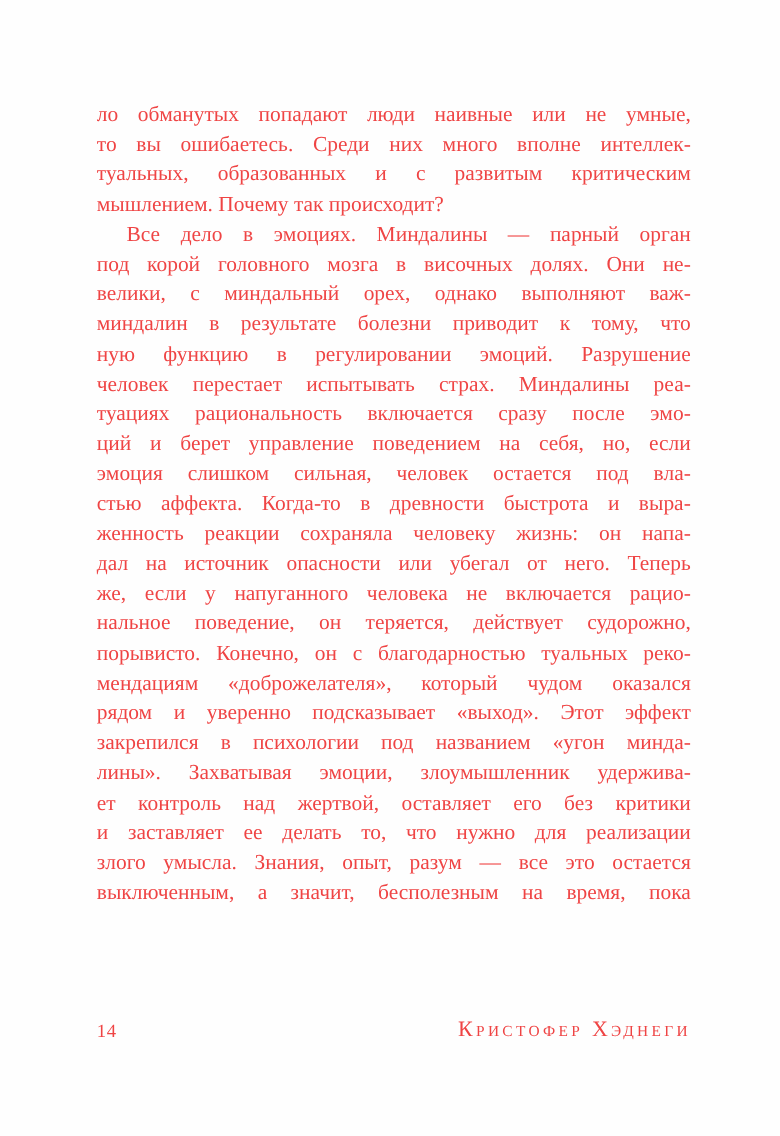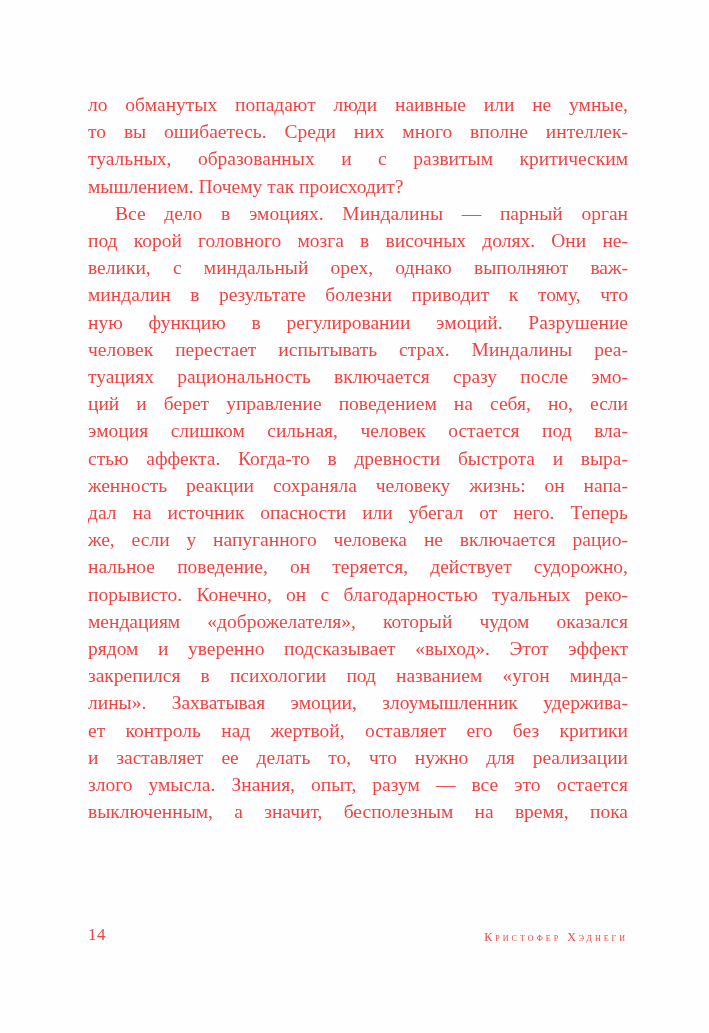--- a/index.html
+++ b/index.html
@@ -46,21 +46,21 @@
     top: 925px;
     display: flex;
     justify-content: space-between;
     align-items: flex-end;
   }
   .page-number {
     font-size: 17px;
     letter-spacing: 0.5px;
   }
   .running-title {
-    font-size: 12px;
+    font-size: 20px;
     font-variant: small-caps;
     letter-spacing: 3px;
   }
 </style>
 </head>
 <body>
 
 <div class="page" style="background: rgb(254, 254, 254); color: #ef4444;">
 
   <div class="text-block">

